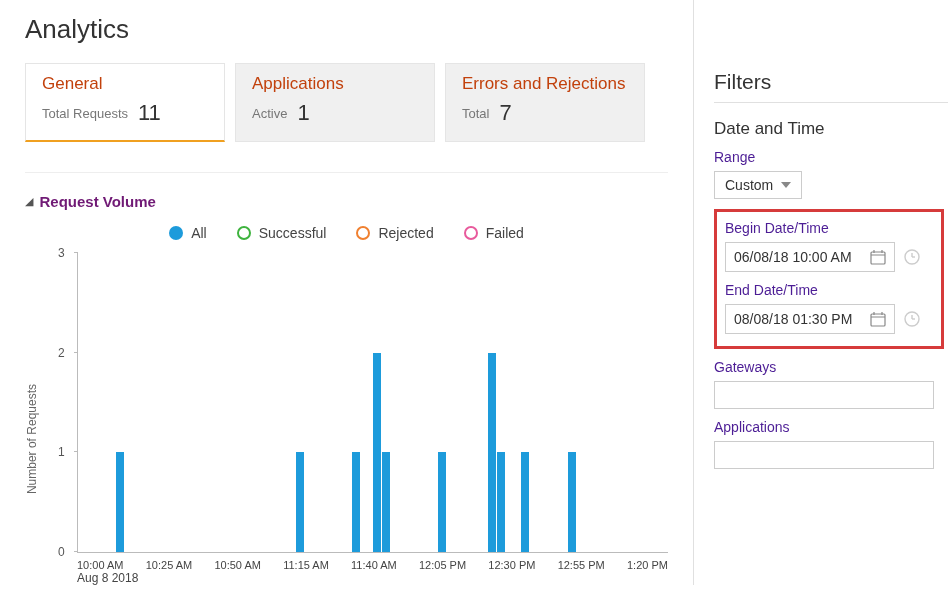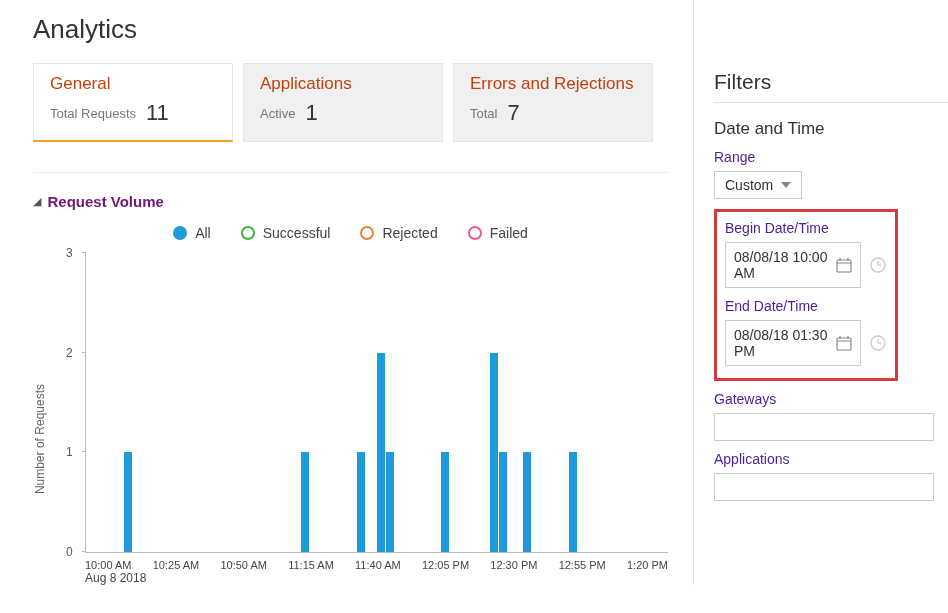--- a/index.html
+++ b/index.html
@@ -3,21 +3,21 @@
 <meta charset="utf-8">
 <style>
   * { box-sizing: border-box; }
   body {
     margin: 0;
     font-family: "Segoe UI", Arial, sans-serif;
     background: #fff;
     color: #333;
     width: 948px;
   }
-  .container { display: flex; padding-left: 8px; }
+  .container { display: flex; }
   .main {
     flex: 1;
     padding: 10px 25px 0 25px;
   }
   .page-title {
     font-size: 26px;
     font-weight: 300;
     color: #333;
     margin: 4px 0 18px 0;
   }
@@ -194,21 +194,21 @@
     padding: 5px 10px;
     font-size: 14px;
     color: #333;
     cursor: pointer;
     background: #fff;
   }
   .dt-highlight {
     border: 3px solid #d63b3b;
     padding: 8px 8px 12px 8px;
     margin-top: 10px;
-    width: 184px;
+    width: 230px;
   }
   .dt-row {
     display: flex;
     align-items: center;
     gap: 8px;
     margin-top: 4px;
   }
   .dt-input {
     border: 1px solid #ccc;
     padding: 6px 8px;
@@ -338,21 +338,21 @@
       <span>Custom</span>
       <svg width="10" height="6">
           <path d="M0 0 L10 0 L5 6 Z" fill="#888"></path>
         </svg>
     </div>
 
     <div class="dt-highlight">
       <div class="field-label" style="margin-top:0">Begin Date/Time</div>
       <div class="dt-row">
         <div class="dt-input">
-          <span>08/08/18 10:00 AM</span>
+          <span>06/08/18 10:00 AM</span>
           <span class="cal-icon">
             <svg width="16" height="16" viewBox="0 0 16 16">
                 <rect x="1" y="3" width="14" height="12" rx="1" fill="none" stroke="#888" stroke-width="1.2"></rect>
                 <line x1="1" y1="6" x2="15" y2="6" stroke="#888"></line>
                 <line x1="4" y1="1" x2="4" y2="4" stroke="#888" stroke-width="1.2"></line>
                 <line x1="12" y1="1" x2="12" y2="4" stroke="#888" stroke-width="1.2"></line>
               </svg>
           </span>
         </div>
         <span class="clock-icon">

